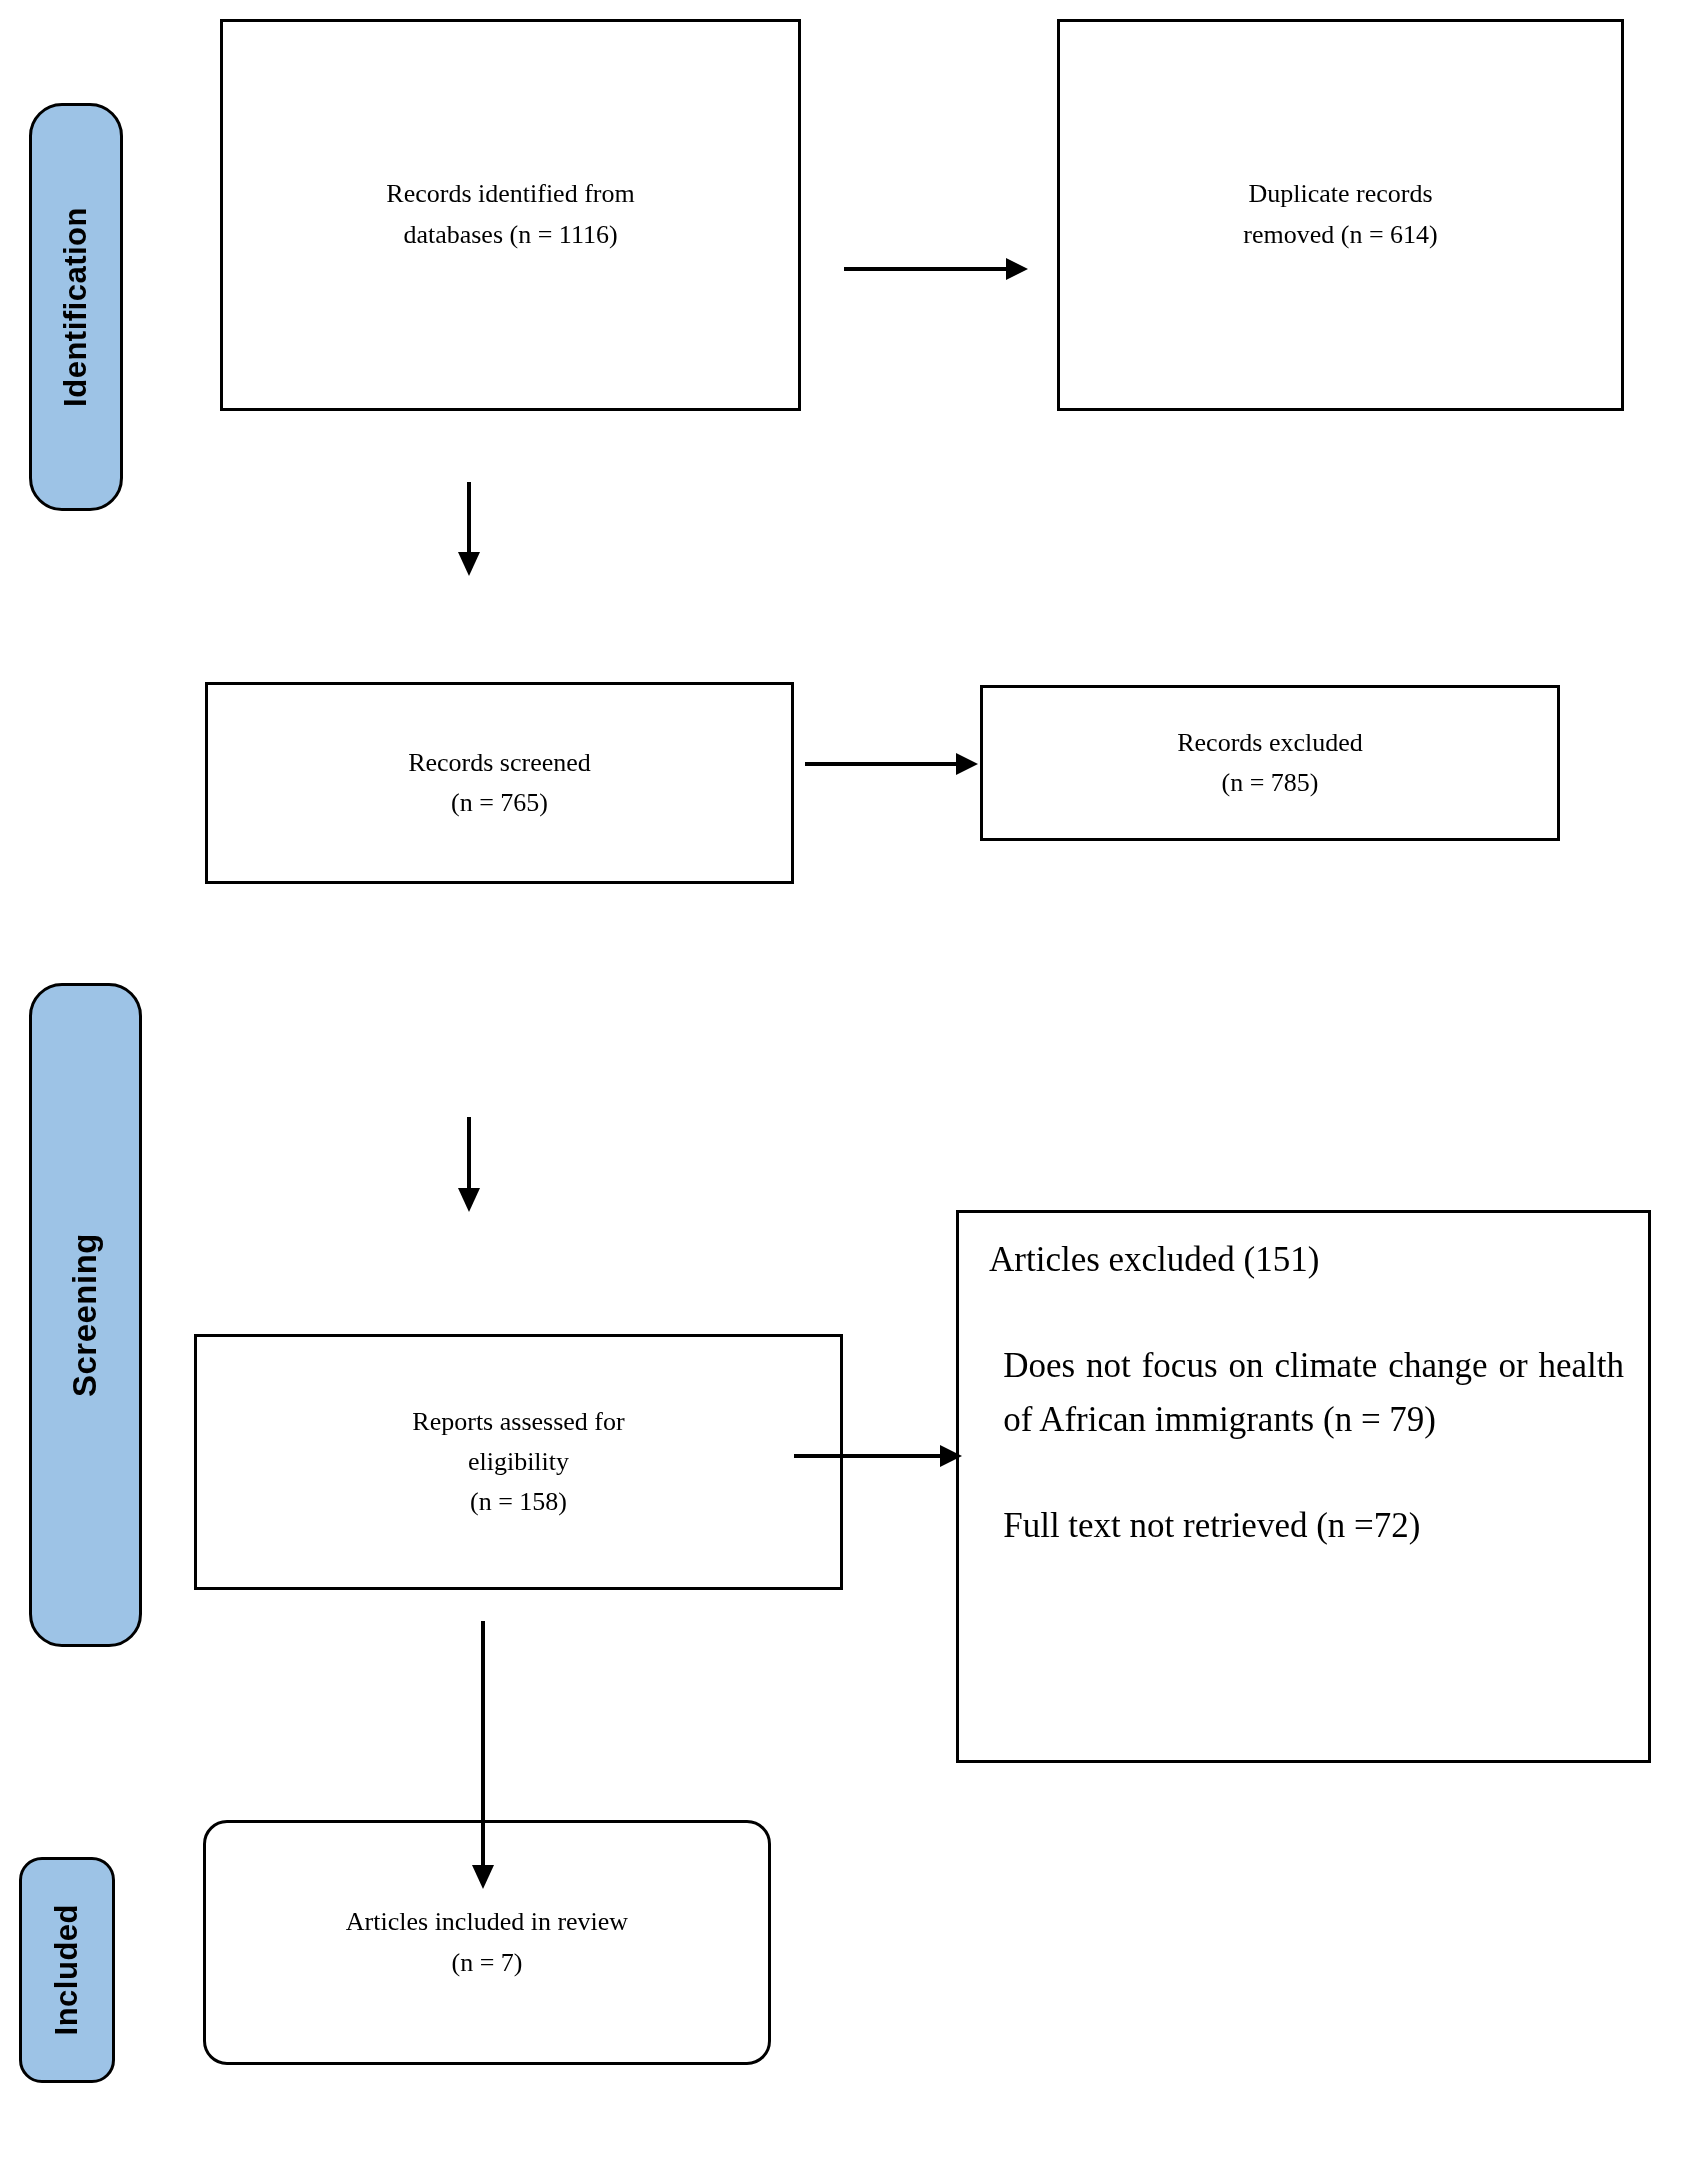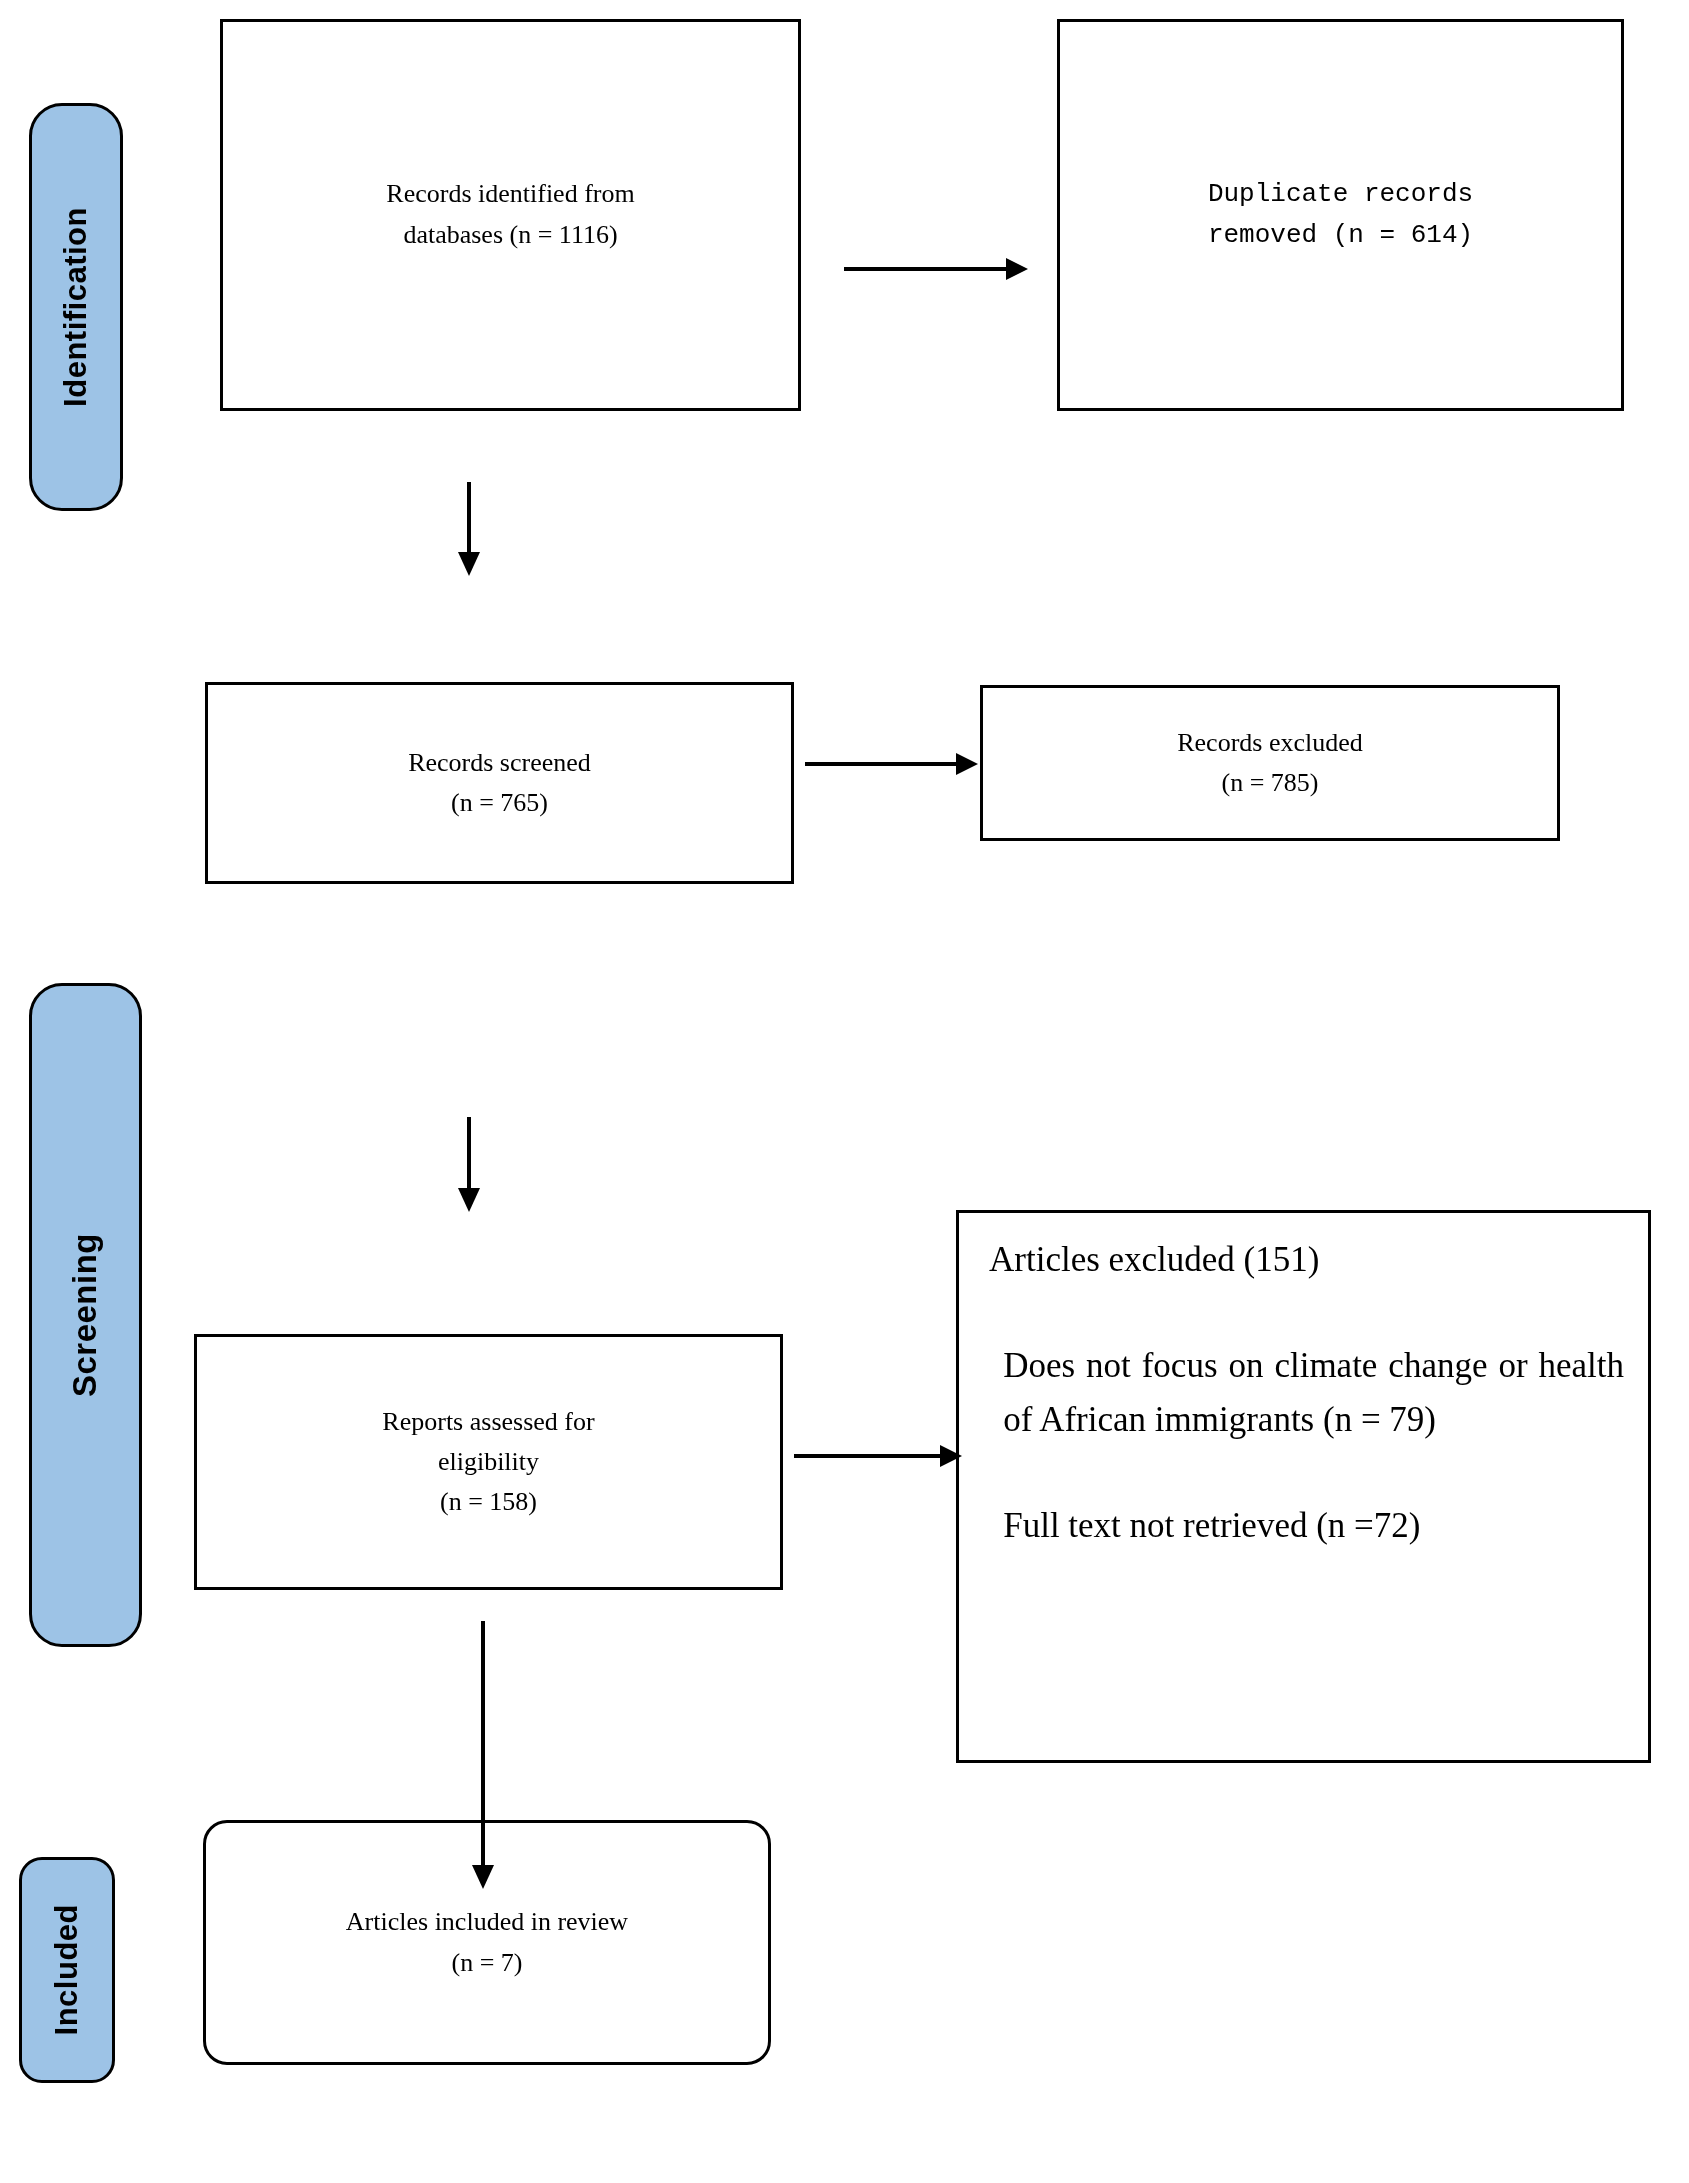--- a/index.html
+++ b/index.html
@@ -60,24 +60,24 @@
   }
   .flow-box .line {
     display: block;
     text-align: center;
     font-size: 26px;
     line-height: 1.55;
     white-space: nowrap;
   }
 
   #box-identified   { left: 220px;  top: 18.6px;   width: 581px; height: 392px; }
-  #box-duplicates   { left: 1057px; top: 18.6px;   width: 567px; height: 392px; font-family: Liberation Mono, monospace; }
+  #box-duplicates   { left: 1057px; top: 18.6px;   width: 567px; height: 392px; }
   #box-screened     { left: 205px;  top: 682px; width: 589px; height: 202px; }
   #box-excluded     { left: 980px; top: 685px; width: 580px; height: 156px; }
-  #box-eligibility  { left: 194px;  top: 1334px; width: 589px; height: 256px; }
+  #box-eligibility  { left: 194px;  top: 1334px; width: 649px; height: 256px; }
   #box-included     { left: 203px;  top: 1820px; width: 568px; height: 245px; border-radius: 24px; }
 
   
   #box-articles-excluded {
     left: 956px; top: 1210px; width: 695px; height: 553px;
     align-items: stretch;
     justify-content: flex-start;
     padding: 20px 24px 0 30px;
   }
   #box-articles-excluded .para {

